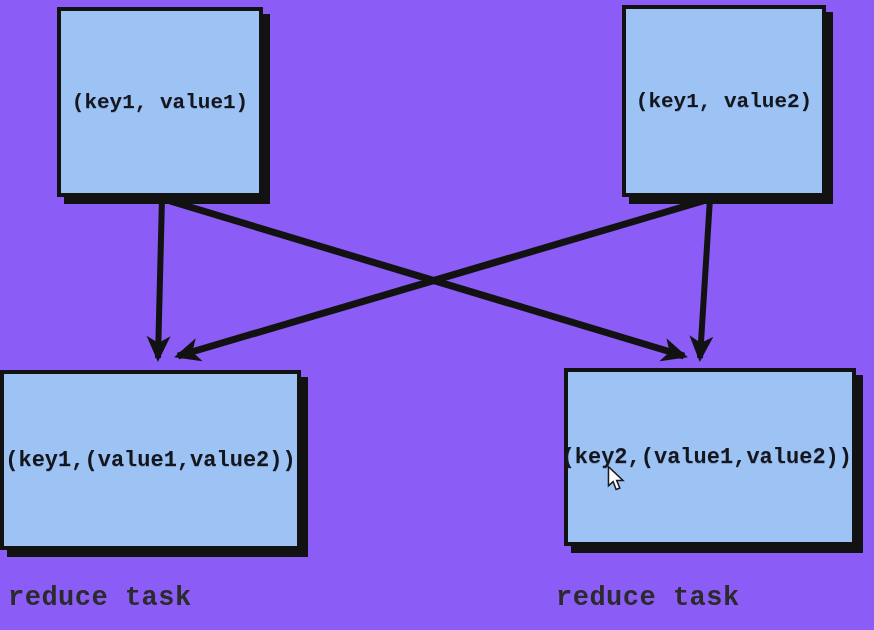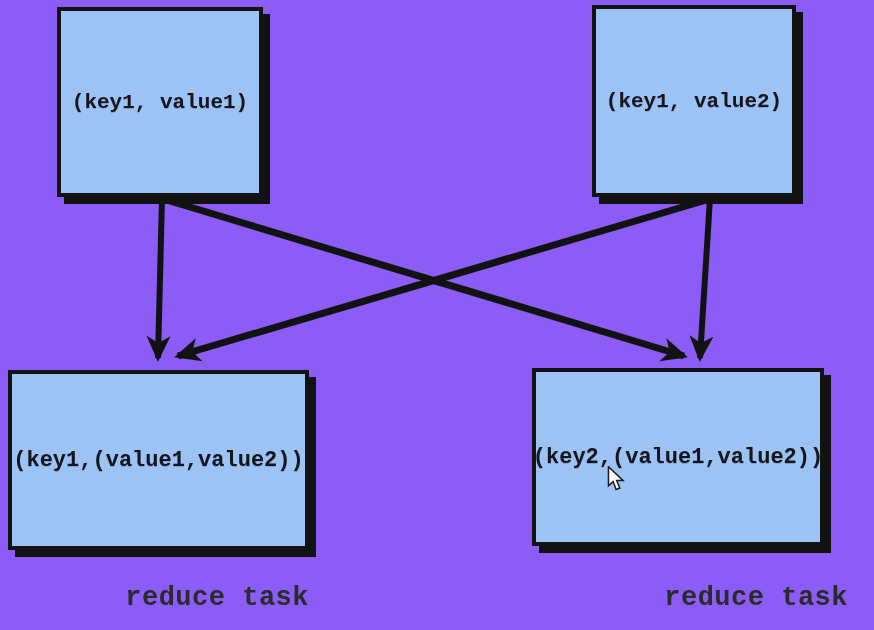--- a/index.html
+++ b/index.html
@@ -41,31 +41,31 @@
   }
   .node.top .pair {
     font-size: 21px;
     line-height: 33px;
   }
   .node.bottom .pair {
     font-size: 22px;
     line-height: 35px;
   }
   .box-top-left    { left: 57px;  top: 7px;   width: 206px; height: 190px; }
-  .box-top-right   { left: 592px; top: 5px;   width: 204px; height: 192px; }
-  .box-bottom-left { left: 8px;   top: 370px; width: 301px; height: 180px; gap: 27px; }
-  .box-bottom-right{ left: 532px; top: 368px; width: 292px; height: 178px; }
+  .box-top-right   { left: 622px; top: 5px;   width: 204px; height: 192px; }
+  .box-bottom-left { left: 0;   top: 370px; width: 301px; height: 180px; gap: 27px; }
+  .box-bottom-right{ left: 564px; top: 368px; width: 292px; height: 178px; align-items: flex-end; }
   .task-label {
     position: absolute;
     top: 583px;
     height: 36px;
     font-size: 27px;
     font-weight: bold;
     color: #2b2b2b;
-    text-align: right;
+    text-align: left;
     letter-spacing: 0.5px;
   }
   .task-label.left  { left: 8px;   width: 301px; }
   .task-label.right { left: 556px; width: 292px; }
   .cursor {
     position: absolute;
     left: 607px;
     top: 466px;
     width: 18px;
     height: 26px;

